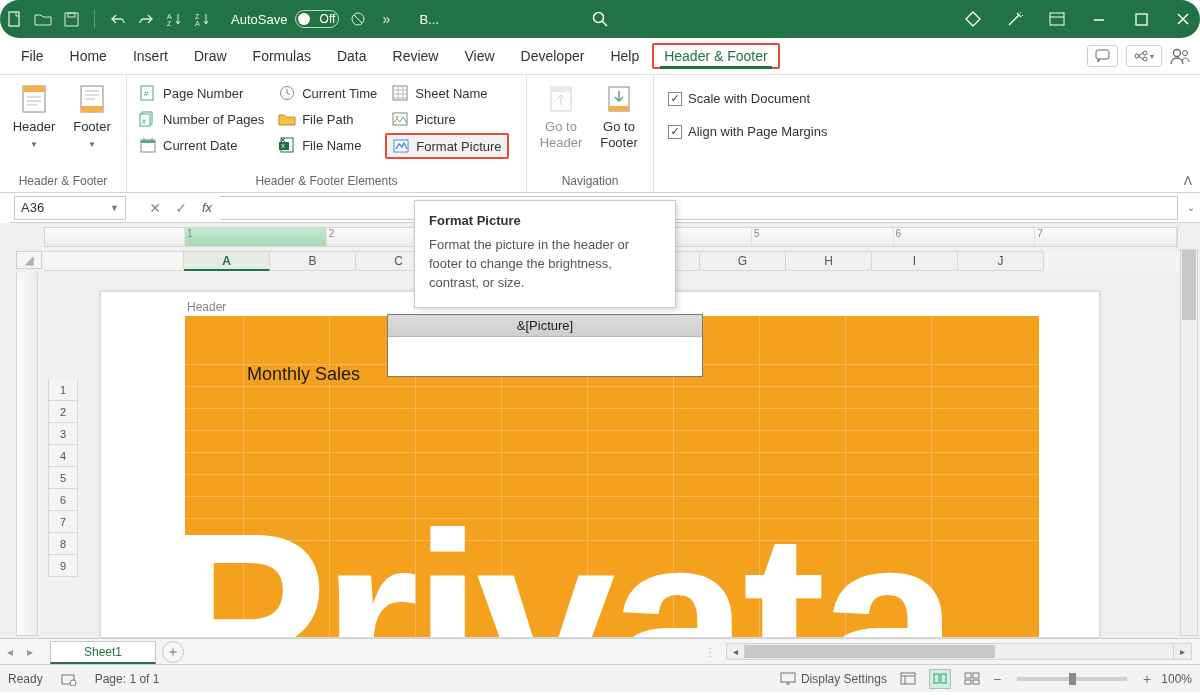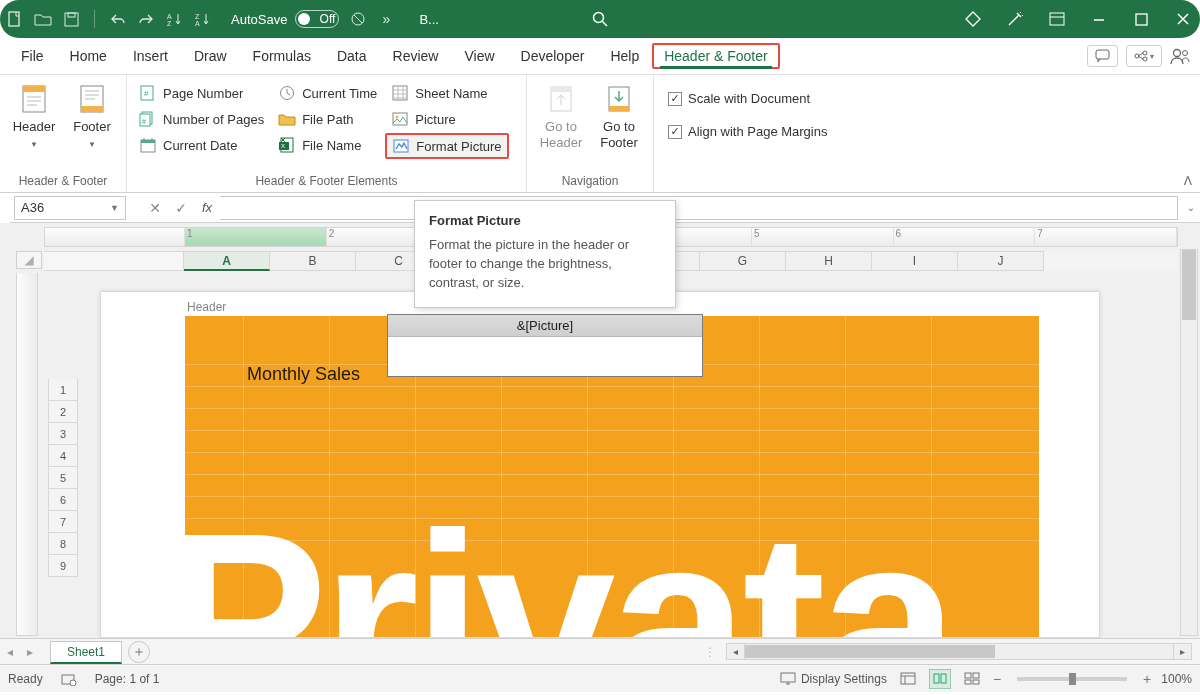--- a/index.html
+++ b/index.html
@@ -82,21 +82,21 @@
 .page .orange .bigtext{ position:absolute; left:-24px; bottom:-110px; right:-40px; font-size:250px; font-weight:700; color:#fff; letter-spacing:-6px; white-space:nowrap; line-height:1;}
 .page .hdr-edit{ position:absolute; left:286px; top:22px; width:316px; height:63px; background:#fff; border:1px solid #7a7a7a;}
 .page .hdr-edit .edit-top{ height:22px; background:linear-gradient(#dcdcdc,#cfcfcf); display:flex; align-items:center; justify-content:center; font-size:13px; color:#222; border-bottom:1px solid #b8b8b8;}
 .row-gutter{ position:absolute; left:48px; top:156px; width:30px; display:flex; flex-direction:column;}
 .row-gutter .rh{ height:22px; border:1px solid #d7d7d7; border-top:none; text-align:center; font-size:11px; color:#555; background:#f4f4f4; line-height:22px;}
 .left-ruler{ position:absolute; left:16px; top:50px; width:22px; bottom:2px; background:linear-gradient(90deg,#fcfcfc,#ececec); border:1px solid #d5d5d5; border-top:none;}
 
 
 .sheet-tabs{ height:26px; border-top:1px solid #d0d0d0; display:flex; align-items:center; background:#f5f5f5; font-size:12px; position:relative;}
 .sheet-tabs .nav{ width:20px; text-align:center; color:#999;}
-.sheet-tabs .stab{ padding:3px 16px; background:#fff; border:1px solid #c8c8c8; border-bottom:none; position:relative; top:1px;}
+.sheet-tabs .stab{ padding:3px 33px; background:#fff; border:1px solid #c8c8c8; border-bottom:none; position:relative; top:1px;}
 .sheet-tabs .stab.active{ border-bottom:2px solid #217346; font-weight:400; color:#217346;}
 .sheet-tabs .add{ width:22px; height:22px; margin-left:6px; border-radius:50%; display:flex; align-items:center; justify-content:center; font-size:14px; color:#777; border:1px solid #c8c8c8;}
 .sheet-tabs .hscroll{ position:absolute; right:8px; top:4px; height:17px; width:466px; background:#efefef; border:1px solid #d4d4d4; display:flex;}
 .sheet-tabs .hscroll .hbtn{ width:18px; text-align:center; font-size:10px; color:#666; border-right:1px solid #d4d4d4; line-height:15px;}
 .sheet-tabs .hscroll .hbtn:last-child{border-right:none;border-left:1px solid #d4d4d4;}
 .sheet-tabs .hscroll .htrack{flex:1; position:relative;}
 .sheet-tabs .hscroll .htrack .hthumb{position:absolute; left:0; top:1px; bottom:1px; width:250px; background:#c8c8c8;}
 .sheet-tabs .drag-dots{ position:absolute; right:484px; top:6px; color:#bbb; font-size:12px;}
 
 

